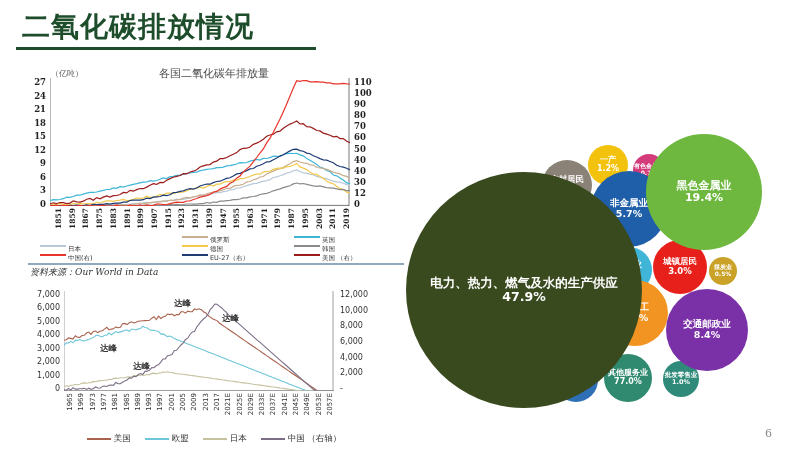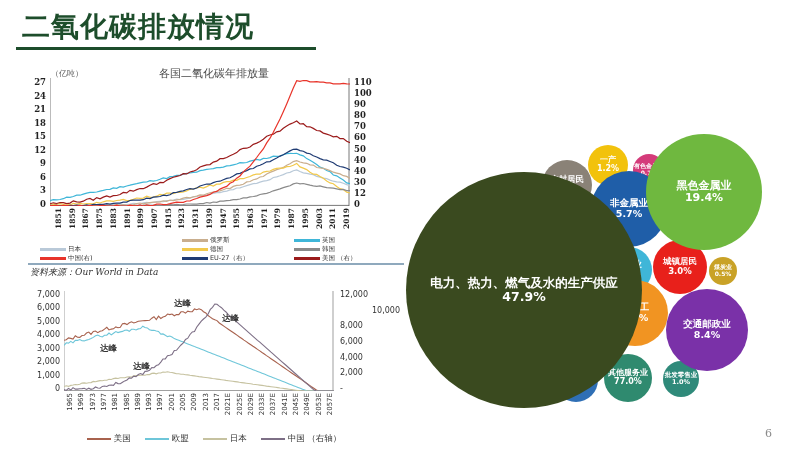--- a/index.html
+++ b/index.html
@@ -50,21 +50,21 @@
   .c1-xaxis span{
     position:absolute;top:0;
     font-size:7.5px;font-weight:bold;color:#222;
     font-family:"DejaVu Serif",serif;
     writing-mode:vertical-rl;transform:rotate(180deg);
     transform-origin:center;white-space:nowrap;
   }
   
   .c1-legend{position:absolute;left:18px;top:176px;width:365px;height:26px;
     font-size:6.5px;color:#333;font-family:"DejaVu Sans",sans-serif;}
-  .c1-legend .lg{position:absolute;display:flex;align-items:center;gap:2px;white-space:nowrap;}
+  .c1-legend .lg{position:absolute;display:flex;align-items:flex-start;gap:2px;white-space:nowrap;}
   .c1-legend .swatch{display:inline-block;width:26px;height:2.2px;}
   .src-rule{position:absolute;left:14px;top:203px;width:376px;height:1.6px;background:#8fa9bd;}
   .source{
     position:absolute;left:16px;top:206px;font-size:9px;color:#333;
     font-family:"DejaVu Serif",serif;font-style:italic;
   }
   
   .chart2{position:absolute;left:0;top:225px;width:390px;height:160px;}
   .c2-plot{position:absolute;left:50px;top:6px;width:270px;height:100px;}
   .c2-yleft{position:absolute;left:0;top:0;width:46px;height:112px;}
@@ -235,21 +235,21 @@
         <span style="top: 32.8571px;">5,000</span>
         <span style="top: 19.4286px;">6,000</span>
         <span style="top: 6px;">7,000</span>
       </div>
     <div class="c2-yright" id="c2-yright">
         <span style="top: 100px;">-</span>
         <span style="top: 84.3333px;">2,000</span>
         <span style="top: 68.6667px;">4,000</span>
         <span style="top: 53px;">6,000</span>
         <span style="top: 37.3333px;">8,000</span>
-        <span style="top: 21.6667px; margin-left: 32px;">10,000</span>
+        <span style="top: 21.6667px;">10,000</span>
         <span style="top: 6px;">12,000</span>
       </div>
 
     <div class="c2-plot">
       <svg width="270" height="100" viewBox="0 0 270 100" preserveAspectRatio="none">
         <line x1="0" y1="0" x2="0" y2="100" stroke="#777" stroke-width="0.7"></line>
         <line x1="269" y1="0" x2="269" y2="100" stroke="#777" stroke-width="0.7"></line>
         <line x1="0" y1="99.5" x2="269" y2="99.5" stroke="#777" stroke-width="0.7"></line>
         <g id="c2-series">
             <path d="M0.0 49.2 L2.3 48.7 L4.5 46.9 L6.8 47.4 L9.0 48.1 L11.3 44.8 L13.5 46.3 L15.8 46.4 L18.0 44.5 L20.3 44.3 L22.5 42.0 L24.8 41.1 L27.0 43.3 L29.3 40.4 L31.5 40.0 L33.8 41.7 L36.0 40.2 L38.3 39.8 L40.5 38.1 L42.8 36.3 L45.0 38.9 L47.3 38.1 L49.5 37.8 L51.8 35.9 L54.0 36.7 L56.3 36.2 L58.5 32.8 L60.8 32.4 L63.0 33.6 L65.3 31.8 L67.5 30.8 L69.8 32.0 L72.0 31.2 L74.3 30.3 L76.5 30.0 L78.8 29.7 L81.0 29.6 L83.3 29.5 L85.5 29.3 L87.8 27.2 L90.0 25.7 L92.3 28.6 L94.5 25.1 L96.8 27.5 L99.0 26.0 L101.3 25.3 L103.5 23.0 L105.8 23.6 L108.0 23.0 L110.3 24.8 L112.5 23.5 L114.8 23.6 L117.0 20.8 L119.3 20.7 L121.5 22.1 L123.8 20.2 L126.0 20.7 L128.3 20.7 L130.5 17.9 L132.8 18.7 L135.0 17.8 L137.3 18.7 L139.5 20.7 L141.8 22.0 L144.0 24.5 L146.3 26.1 L148.5 27.7 L150.8 28.8 L153.0 29.6 L155.3 32.0 L157.5 33.5 L159.8 35.1 L162.0 36.6 L164.3 38.2 L166.5 39.7 L168.8 41.3 L171.0 42.8 L173.3 44.4 L175.5 46.0 L177.8 47.5 L180.0 49.1 L182.3 50.6 L184.5 52.2 L186.8 53.7 L189.0 55.3 L191.3 56.8 L193.5 58.4 L195.8 59.9 L198.0 61.5 L200.3 63.0 L202.5 64.6 L204.8 66.1 L207.0 67.7 L209.3 69.3 L211.5 70.8 L213.8 72.4 L216.0 73.9 L218.3 75.5 L220.5 77.0 L222.8 78.6 L225.0 80.1 L227.3 81.7 L229.5 83.2 L231.8 84.8 L234.0 86.3 L236.3 87.9 L238.5 89.4 L240.8 91.0 L243.0 92.5 L245.3 94.1 L247.5 95.7 L249.8 97.2 L252.0 98.8 L254.3 100.0 L256.5 100.0 L258.8 100.0 L261.0 100.0 L263.3 100.0 L265.5 100.0 L267.8 100.0 L270.0 100.0" fill="none" stroke="#a8624e" stroke-width="1.1"></path>

